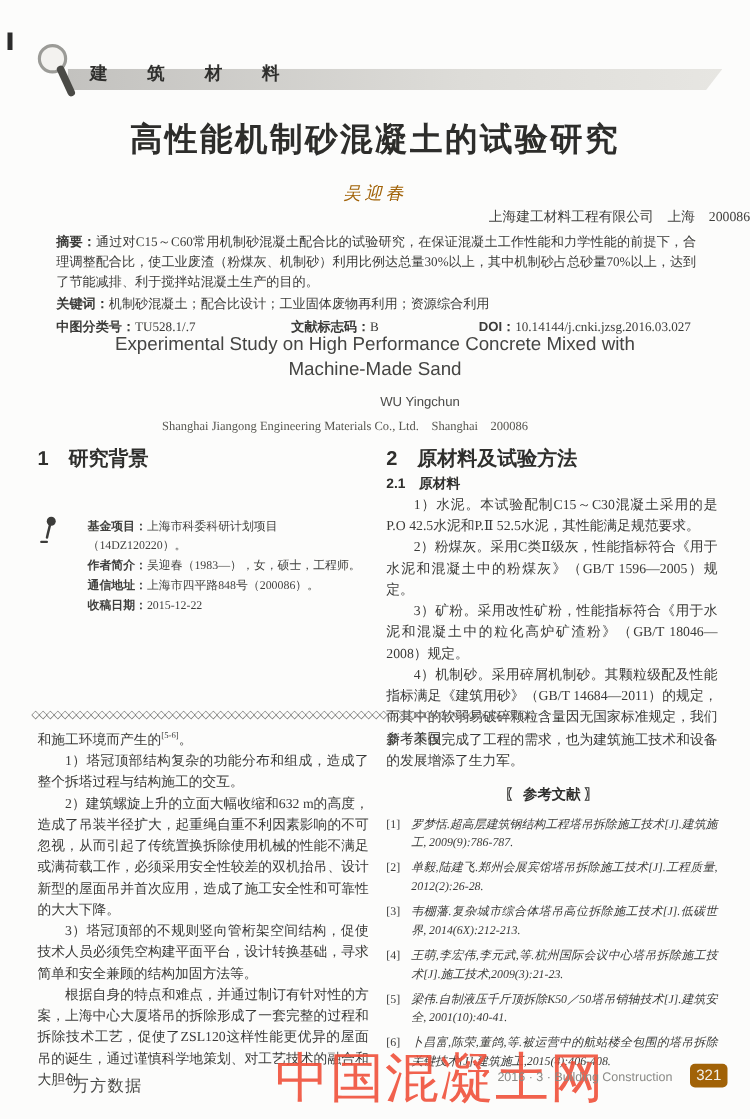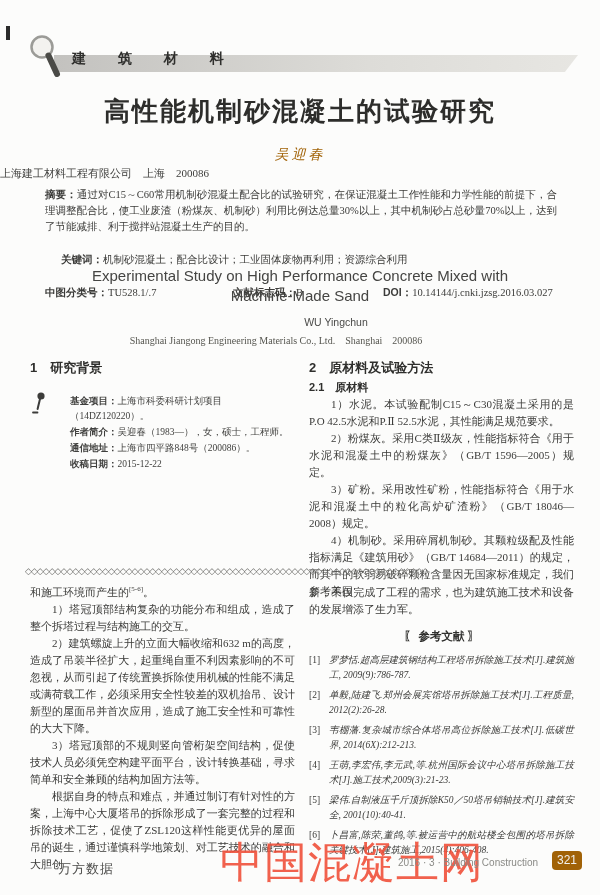--- a/index.html
+++ b/index.html
@@ -26,21 +26,21 @@
   .title-zh{
     position:absolute;left:0;top:94px;width:600px;text-align:center;
     font-family:"Liberation Sans","DejaVu Sans",sans-serif;
     font-weight:bold;font-size:26px;letter-spacing:2px;color:#2d2d2b;
   }
   .author-zh{
     position:absolute;left:0;top:146px;width:600px;text-align:center;
     font-style:italic;font-size:14px;color:#a16207;letter-spacing:3px;
   }
   .affil-zh{
-    position:absolute;left:0;top:166px;width:600px;text-align:left;
+    position:absolute;left:0;top:166px;width:600px;text-align:right;
     font-size:11px;color:#3e3e3c;
   }
   
   .abstract-block{position:absolute;left:45px;top:186px;width:512px;
     font-size:10.5px;line-height:16px;text-align:justify;color:#3b3b39;}
   .abstract-block .lbl{font-family:"Liberation Sans","DejaVu Sans",sans-serif;font-weight:bold;}
   .meta-line{display:flex;margin-top:2px;}
   .meta-line .seg1{width:188px;}
   .meta-line .seg2{width:150px;}
   
@@ -55,30 +55,30 @@
   }
   .affil-en{
     position:absolute;left:0;top:334px;width:552px;text-align:center;
     font-size:10px;color:#55554f;
   }
   
   .cols{position:absolute;left:30px;top:358px;width:545px;display:flex;gap:14px;}
   .col{width:265px;font-size:11px;line-height:17px;text-align:justify;color:#3a3a38;}
   .sec-head{
     font-family:"Liberation Sans","DejaVu Sans",sans-serif;
-    font-weight:bold;font-size:13px;line-height:20px;color:#2f2f2d;text-align:left;
+    font-weight:bold;font-size:16px;line-height:20px;color:#2f2f2d;text-align:left;
   }
   .sub-head{
     font-family:"Liberation Sans","DejaVu Sans",sans-serif;
     font-weight:bold;font-size:11px;line-height:18px;color:#2f2f2d;text-align:left;
   }
   .para{margin:0;text-indent:2em;}
   .para.noindent{text-indent:0;}
   
-  .footnote{margin-top:15px;position:relative;padding-left:40px;
+  .footnote{margin-top:36px;position:relative;padding-left:40px;
     font-size:9.5px;line-height:15px;color:#3f3f3d;text-align:left;}
   .footnote .lbl{font-family:"Liberation Sans","DejaVu Sans",sans-serif;font-weight:bold;}
   .pushpin{position:absolute;left:2px;top:-2px;}
   
   .divider{
     position:absolute;left:25px;top:566px;width:550px;height:10px;
     overflow:hidden;white-space:nowrap;font-size:9px;line-height:10px;
     color:#6b6b68;letter-spacing:-1px;
   }
   .cols.lower{top:584px;}
@@ -125,21 +125,21 @@
     <line x1="20.5" y1="21.5" x2="29" y2="40" stroke="#4a4a46" stroke-width="6" stroke-linecap="round"></line>
   </svg>
 </div>
 
 <div class="title-zh">高性能机制砂混凝土的试验研究</div>
 <div class="author-zh">吴迎春</div>
 <div class="affil-zh">上海建工材料工程有限公司　上海　200086</div>
 
 <div class="abstract-block">
   <p class="para noindent" style="margin:0;"><span class="lbl">摘要：</span><span>通过对C15～C60常用机制砂混凝土配合比的试验研究，在保证混凝土工作性能和力学性能的前提下，合理调整配合比，使工业废渣（粉煤灰、机制砂）利用比例达总量30%以上，其中机制砂占总砂量70%以上，达到了节能减排、利于搅拌站混凝土生产的目的。</span></p>
-  <p class="para noindent" style="margin:16px;"><span class="lbl">关键词：</span><span>机制砂混凝土；配合比设计；工业固体废物再利用；资源综合利用</span></p>
+  <p class="para noindent" style="margin:0;"><span class="lbl">关键词：</span><span>机制砂混凝土；配合比设计；工业固体废物再利用；资源综合利用</span></p>
   <div class="meta-line">
     <span class="seg1"><span class="lbl">中图分类号：</span><span>TU528.1/.7</span></span>
     <span class="seg2"><span class="lbl">文献标志码：</span><span>B</span></span>
     <span><span class="lbl">DOI：</span><span>10.14144/j.cnki.jzsg.2016.03.027</span></span>
   </div>
 </div>
 
 <div class="title-en">Experimental Study on High Performance Concrete Mixed with Machine-Made Sand</div>
 <div class="author-en">WU Yingchun</div>
 <div class="affil-en">Shanghai Jiangong Engineering Materials Co., Ltd.　Shanghai　200086</div>

